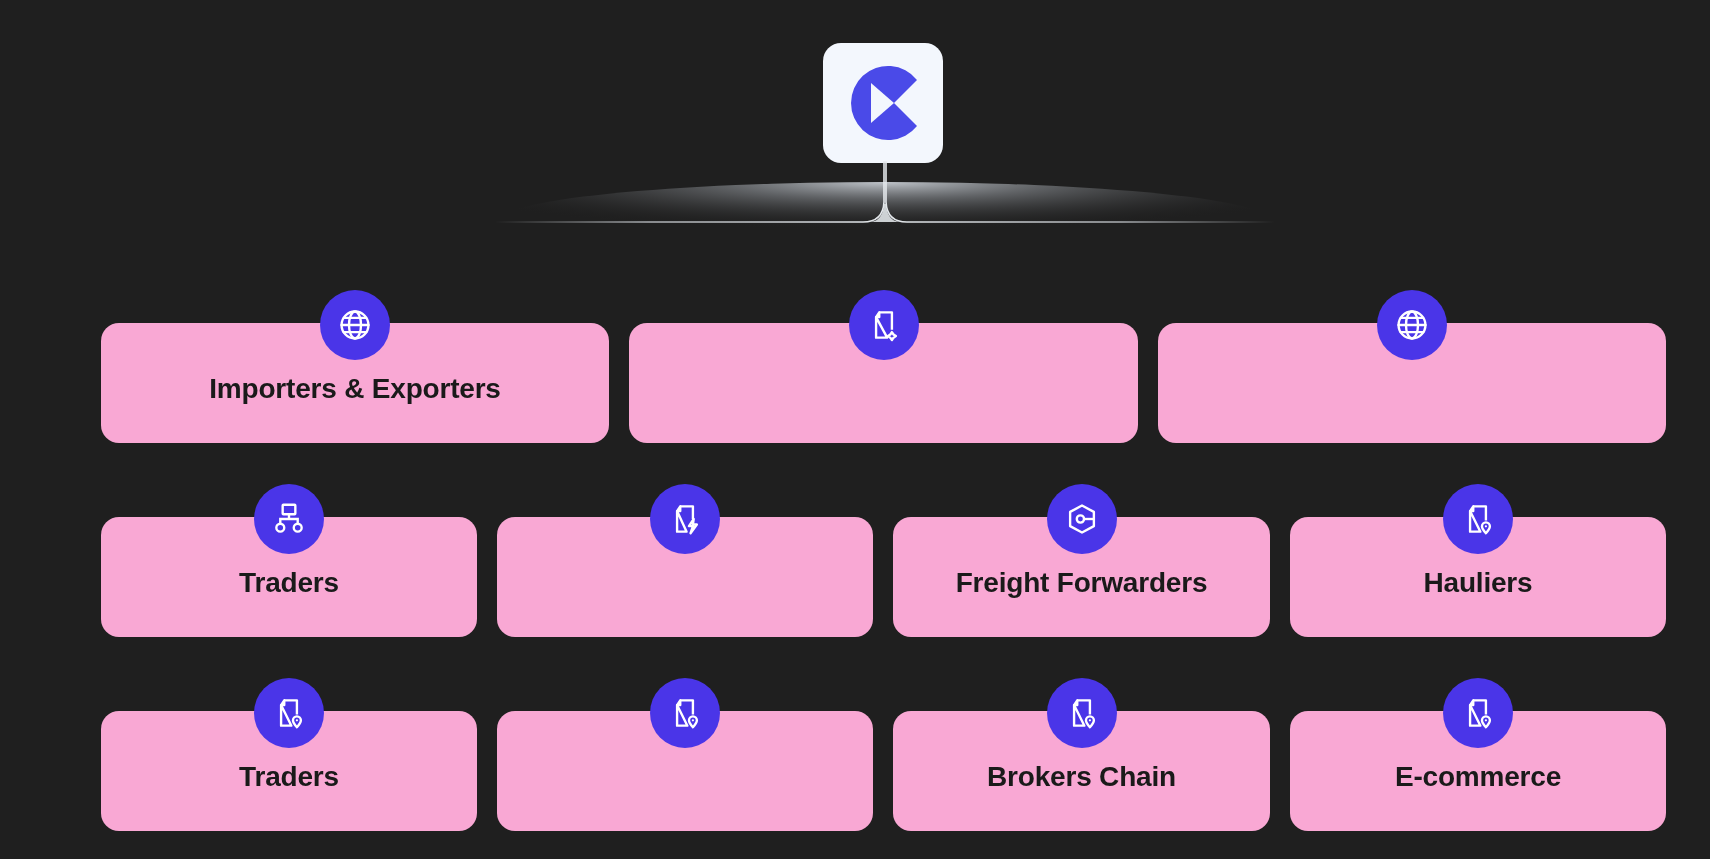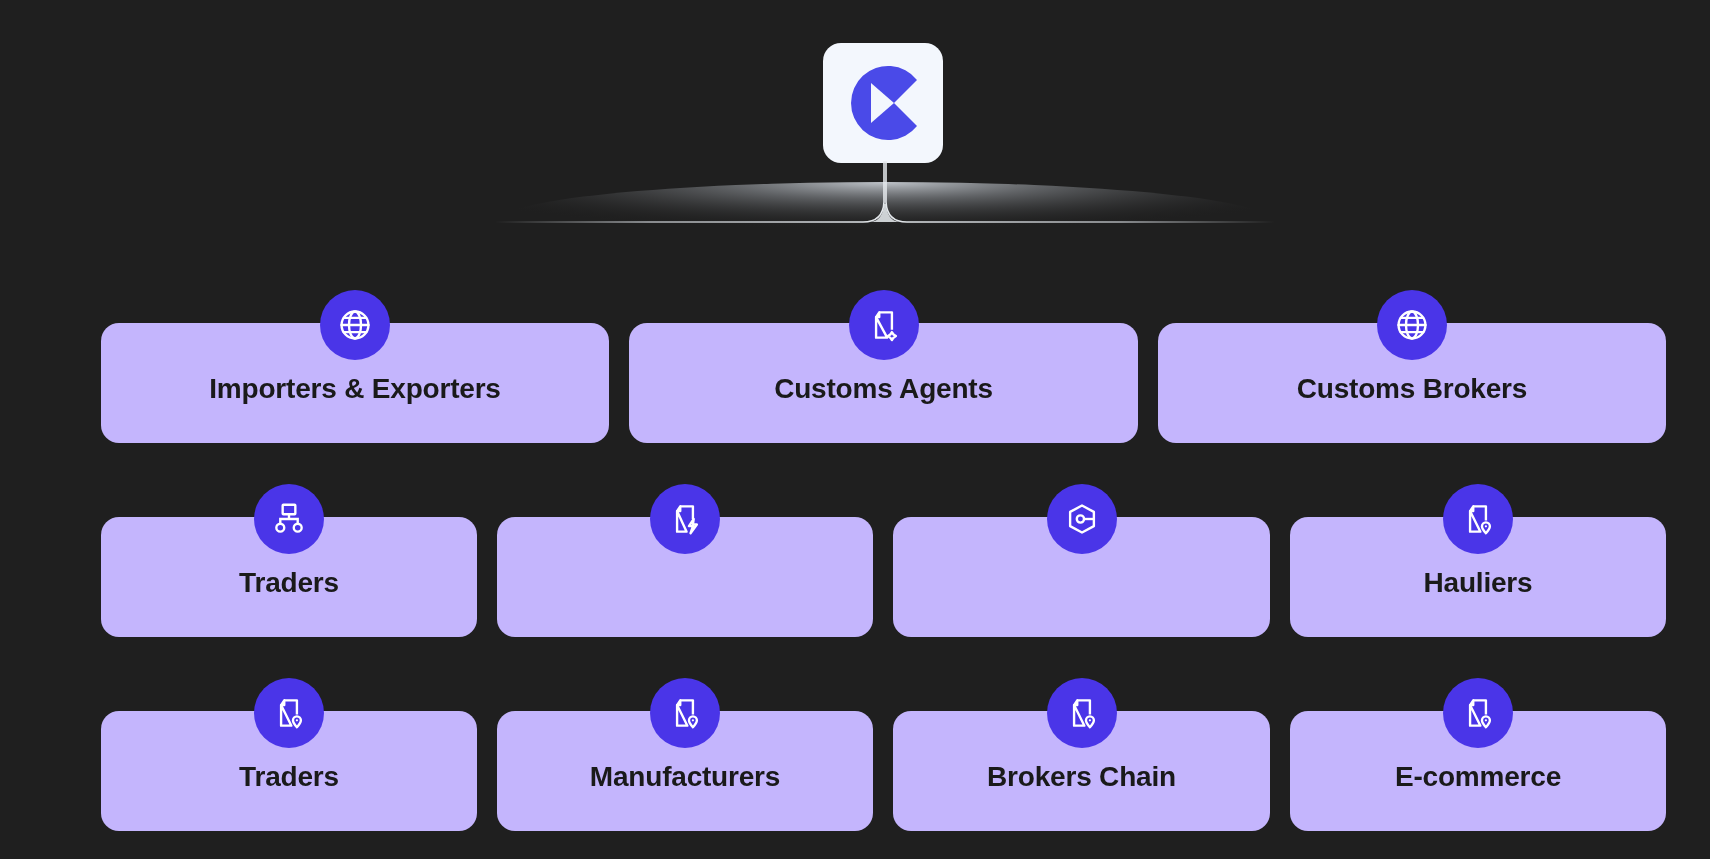--- a/index.html
+++ b/index.html
@@ -10,21 +10,21 @@
       position: absolute; left: 823px; top: 43px; width: 120px; height: 120px;
       background: #f3f7fd; border-radius: 18px;
       display: flex; align-items: center; justify-content: center;
     }
     .logo-tile svg { width: 80px; height: 80px; display: block; }
 
     .connector { position: absolute; left: 495px; top: 162px; width: 780px; height: 100px; }
     .connector svg { width: 100%; height: 100%; display: block; overflow: visible; }
 
     .card {
-      position: absolute; background: #c4b5fd; border-radius: 18px;
+      position: absolute; background: #f9a8d4; border-radius: 18px;
       display: flex; align-items: center; justify-content: center;
       padding-top: 12px;
     }
     .card-label {
       font-weight: 700; font-size: 28px; color: #1a1a1a; letter-spacing: -0.2px;
       white-space: nowrap;
     }
     .icon-circle {
       position: absolute; width: 70px; height: 70px; border-radius: 50%;
       background: #4a35e8; display: flex; align-items: center; justify-content: center;
@@ -80,33 +80,31 @@
     </div>
     <div class="card" style="left: 629px; top: 323px; width: 509px; height: 120px;">
       <div class="icon-circle">
         <svg viewBox="0 0 24 24" fill="none" stroke="#fff" stroke-width="1.5" stroke-linejoin="round">
           <path d="M9 4 H17 V15"></path>
           <path d="M14 20 H7 V7 Z"></path>
           <path d="M7 7 L9 4 V7 Z"></path>
           <path d="M17 16.5 l1 1.5 1.5 1 -1.5 1 -1 1.5 -1 -1.5 -1.5 -1 1.5 -1 z"></path>
         </svg>
       </div>
-      <span class="card-label">Customs Agents</span>
     </div>
     <div class="card" style="left: 1158px; top: 323px; width: 508px; height: 120px;">
       <div class="icon-circle">
         <svg viewBox="0 0 24 24" fill="none" stroke="#fff" stroke-width="1.5" stroke-linecap="round">
           <circle cx="12" cy="12" r="8.5"></circle>
           <ellipse cx="12" cy="12" rx="3.8" ry="8.5"></ellipse>
           <line x1="3.5" y1="12" x2="20.5" y2="12"></line>
           <line x1="5" y1="7.5" x2="19" y2="7.5"></line>
           <line x1="5" y1="16.5" x2="19" y2="16.5"></line>
         </svg>
       </div>
-      <span class="card-label">Customs Brokers</span>
     </div>
     <div class="card" style="left: 101px; top: 517px; width: 376px; height: 120px;">
       <div class="icon-circle">
         <svg viewBox="0 0 24 24" fill="none" stroke="#fff" stroke-width="1.5">
           <rect x="8" y="3" width="8" height="6" rx="0.5"></rect>
           <line x1="12" y1="9" x2="12" y2="12"></line>
           <path d="M6.5 15 V12 H17.5 V15"></path>
           <circle cx="6.5" cy="17.5" r="2.5"></circle>
           <circle cx="17.5" cy="17.5" r="2.5"></circle>
         </svg>
@@ -124,20 +122,21 @@
       </div>
     </div>
     <div class="card" style="left: 893px; top: 517px; width: 377px; height: 120px;">
       <div class="icon-circle">
         <svg viewBox="0 0 24 24" fill="none" stroke="#fff" stroke-width="1.5" stroke-linejoin="round">
           <path d="M12 3.5 L19.5 7.5 V16.5 L12 20.5 L4.5 16.5 V7.5 Z"></path>
           <circle cx="11" cy="12" r="2.3"></circle>
           <line x1="13.3" y1="12" x2="19.5" y2="12"></line>
         </svg>
       </div>
+      <span class="card-label">Freight Forwarders</span>
     </div>
     <div class="card" style="left: 1290px; top: 517px; width: 376px; height: 120px;">
       <div class="icon-circle">
         <svg viewBox="0 0 24 24" fill="none" stroke="#fff" stroke-width="1.5" stroke-linejoin="round">
           <path d="M9 4 H17 V13"></path>
           <path d="M13.5 20 H7 V7 Z"></path>
           <path d="M7 7 L9 4 V7 Z"></path>
           <path d="M17 21 C15 18.8 14.5 17.8 14.5 16.6 A2.5 2.5 0 0 1 19.5 16.6 C19.5 17.8 19 18.8 17 21 Z"></path>
           <circle cx="17" cy="16.6" r="0.7" fill="#fff" stroke="none"></circle>
         </svg>
@@ -159,21 +158,20 @@
     <div class="card" style="left: 497px; top: 711px; width: 376px; height: 120px;">
       <div class="icon-circle">
         <svg viewBox="0 0 24 24" fill="none" stroke="#fff" stroke-width="1.5" stroke-linejoin="round">
           <path d="M9 4 H17 V13"></path>
           <path d="M13.5 20 H7 V7 Z"></path>
           <path d="M7 7 L9 4 V7 Z"></path>
           <path d="M17 21 C15 18.8 14.5 17.8 14.5 16.6 A2.5 2.5 0 0 1 19.5 16.6 C19.5 17.8 19 18.8 17 21 Z"></path>
           <circle cx="17" cy="16.6" r="0.7" fill="#fff" stroke="none"></circle>
         </svg>
       </div>
-      <span class="card-label">Manufacturers</span>
     </div>
     <div class="card" style="left: 893px; top: 711px; width: 377px; height: 120px;">
       <div class="icon-circle">
         <svg viewBox="0 0 24 24" fill="none" stroke="#fff" stroke-width="1.5" stroke-linejoin="round">
           <path d="M9 4 H17 V13"></path>
           <path d="M13.5 20 H7 V7 Z"></path>
           <path d="M7 7 L9 4 V7 Z"></path>
           <path d="M17 21 C15 18.8 14.5 17.8 14.5 16.6 A2.5 2.5 0 0 1 19.5 16.6 C19.5 17.8 19 18.8 17 21 Z"></path>
           <circle cx="17" cy="16.6" r="0.7" fill="#fff" stroke="none"></circle>
         </svg>

